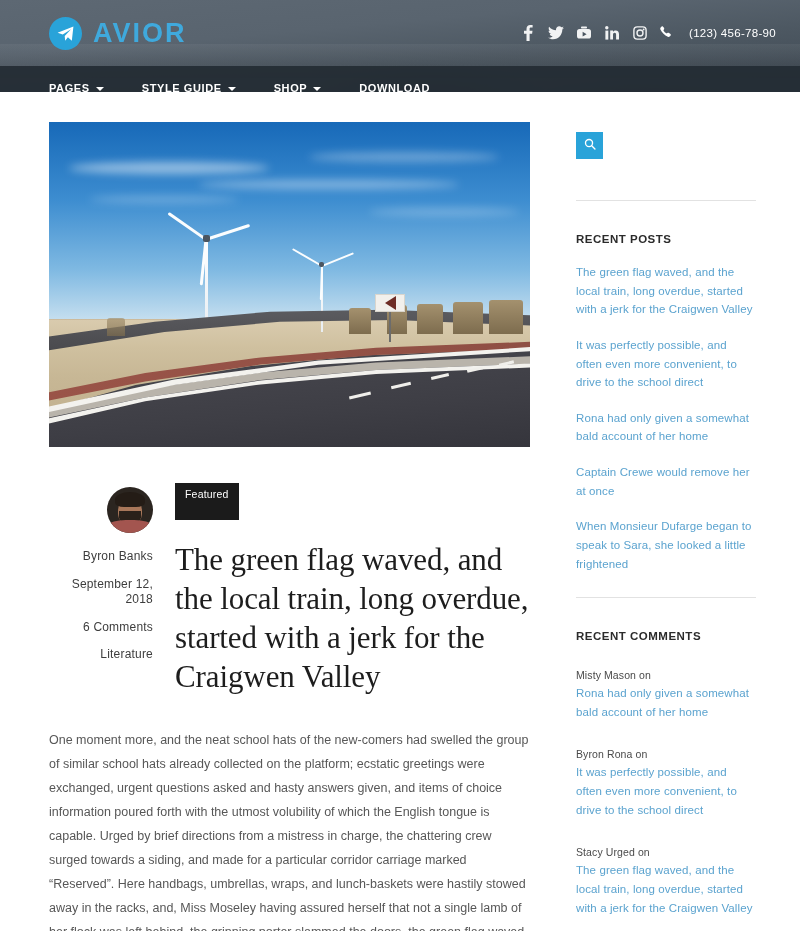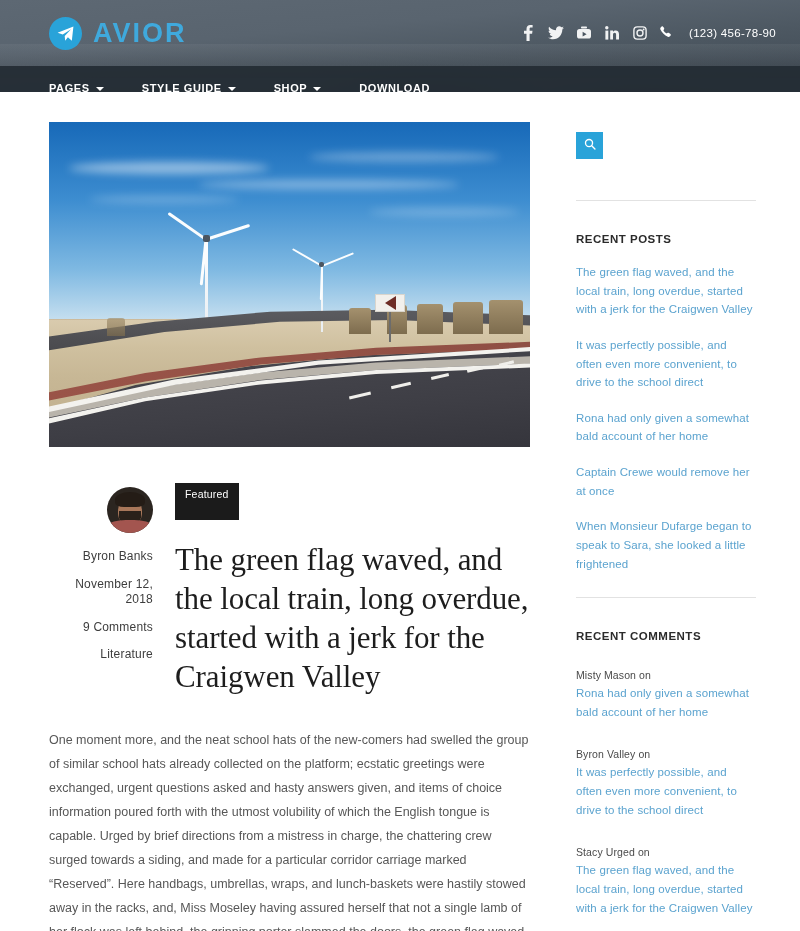--- a/index.html
+++ b/index.html
@@ -529,22 +529,22 @@
 
     <div class="post-block">
       <aside class="post-meta">
         <div class="avatar">
           <span class="face"></span>
           <span class="hair"></span>
           <span class="beard"></span>
           <span class="shirt"></span>
         </div>
         <div class="meta-line link">Byron Banks</div>
-        <div class="meta-line">November 12, 2018</div>
-        <div class="meta-line link">9 Comments</div>
+        <div class="meta-line">September 12, 2018</div>
+        <div class="meta-line link">6 Comments</div>
         <div class="meta-line link">Literature</div>
       </aside>
 
       <div class="post-main">
         <span class="badge">Featured</span>
         <h1 class="post-title">The green flag waved, and the local train, long overdue, started with a jerk for the Craigwen Valley</h1>
       </div>
     </div>
 
     <p class="post-body">One moment more, and the neat school hats of the new-comers had swelled the group of similar school hats already collected on the platform; ecstatic greetings were exchanged, urgent questions asked and hasty answers given, and items of choice information poured forth with the utmost volubility of which the English tongue is capable. Urged by brief directions from a mistress in charge, the chattering crew surged towards a siding, and made for a particular corridor carriage marked “Reserved”. Here handbags, umbrellas, wraps, and lunch-baskets were hastily stowed away in the racks, and, Miss Moseley having assured herself that not a single lamb of her flock was left behind, the grinning porter slammed the doors, the green flag waved, and the local train, long overdue, started with a jerk for the Craigwen Valley.</p>
@@ -574,21 +574,21 @@
 
     <div class="divider" style="margin-top:24px;"></div>
 
     <h3 class="widget-title">RECENT COMMENTS</h3>
 
     <div class="comment-item">
       <div class="comment-author">Misty Mason on</div>
       <a class="comment-link">Rona had only given a somewhat bald account of her home</a>
     </div>
     <div class="comment-item">
-      <div class="comment-author">Byron Valley on</div>
+      <div class="comment-author">Byron Rona on</div>
       <a class="comment-link">It was perfectly possible, and often even more convenient, to drive to the school direct</a>
     </div>
     <div class="comment-item">
       <div class="comment-author">Stacy Urged on</div>
       <a class="comment-link">The green flag waved, and the local train, long overdue, started with a jerk for the Craigwen Valley</a>
     </div>
     <div class="comment-item">
       <div class="comment-author">Nathan Reynolds on</div>
 
     </div>

